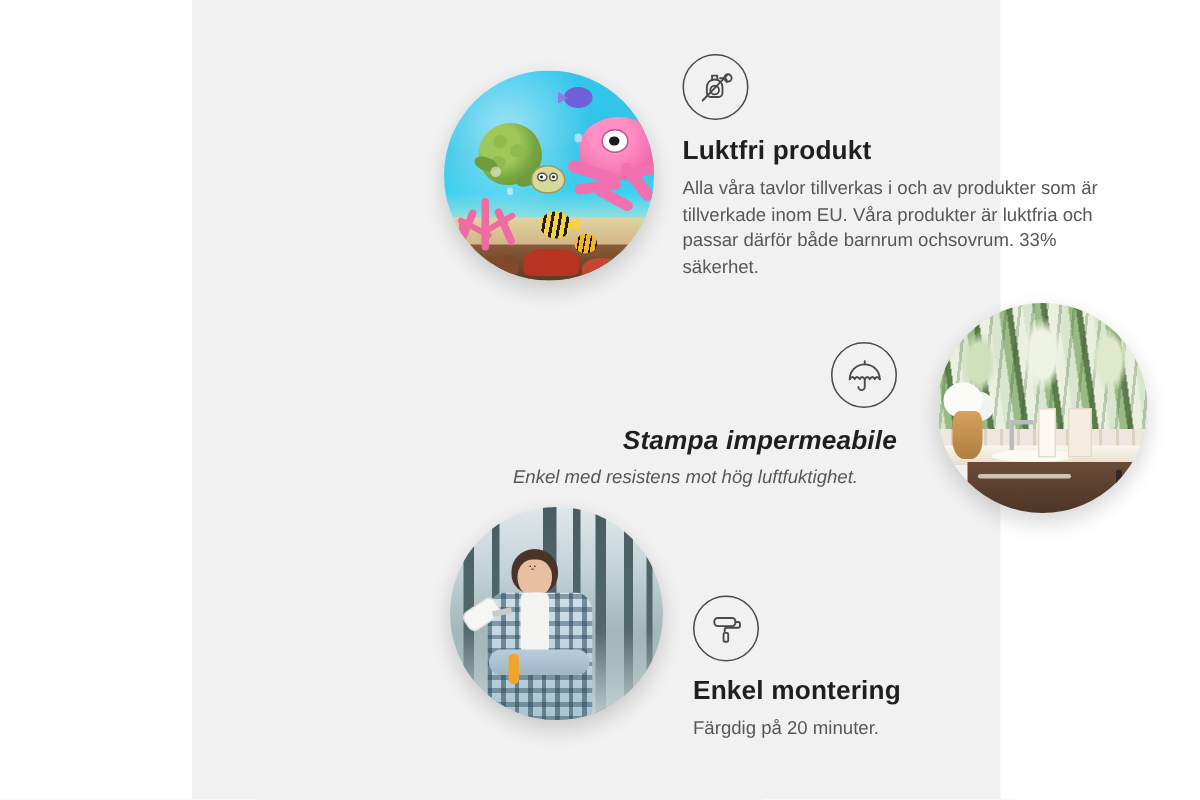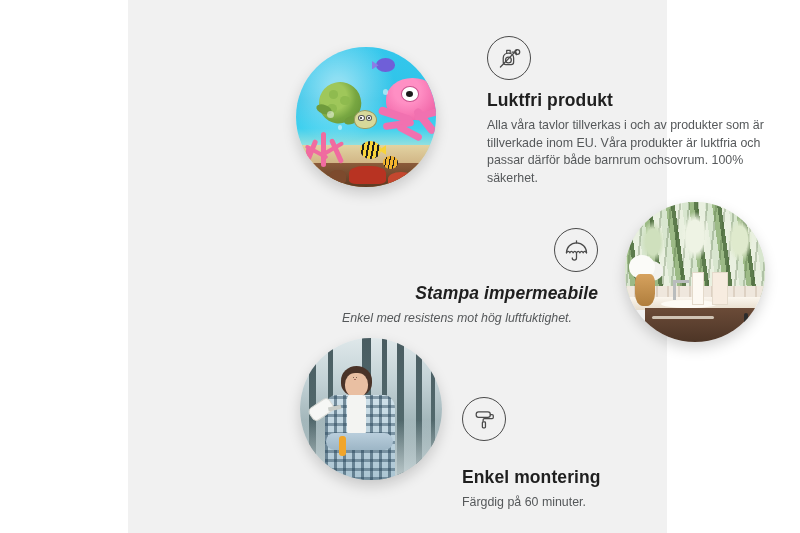--- a/index.html
+++ b/index.html
@@ -151,27 +151,27 @@
     width:44px;height:44px;border-radius:50%;
     border:1.6px solid #4a4a4a;display:flex;align-items:center;justify-content:center;
     box-sizing:border-box;
   }
   .ic svg{display:block;}
   .h{
     font-size:17.5px;font-weight:bold;color:#1f1f1f;margin:10px 0 6px 0;letter-spacing:.1px;
   }
   .p{font-size:12.4px;line-height:17.5px;color:#55585a;margin:0;}
 
-  .feat1{left:327px;top:36px;width:300px;margin-left:32px;}
+  .feat1{left:327px;top:36px;width:300px;}
   .feat2{left:188px;top:228px;width:282px;text-align:right;font-style:italic;}
   .feat2 .ic{margin-left:auto;}
   .feat2 .h{margin-top:11px;}
   .feat2 .p{text-align:center;}
   .feat3{left:334px;top:397px;width:280px;text-align:left;}
-  .feat3 .h{margin-top:26px;}
+  .feat3 .h{margin-top:9px;}
 </style>
 </head>
 <body>
 
 <div class="stage">
   <div class="panel">
 
     <div class="circle c1">
       <div class="inner">
         <div class="sea"></div>
@@ -237,21 +237,21 @@
         <svg width="27" height="27" viewBox="0 0 28 28" fill="none" stroke="#4a4a4a" stroke-width="1.3" stroke-linecap="round" stroke-linejoin="round">
           <path d="M7.5 13.5c0-3 2.4-5.2 5.4-5.2s5.4 2.2 5.4 5.2v4.2c0 1.5-1.2 2.7-2.7 2.7h-5.4c-1.5 0-2.7-1.2-2.7-2.7z"></path>
           <path d="M11.1 8.3V5.6h3.6v2.7"></path>
           <path d="M16.6 7.4h2.8c1 0 1.8.8 1.8 1.8v.9"></path>
           <circle cx="22.1" cy="7.2" r="2.5"></circle>
           <circle cx="12.9" cy="15.6" r="3"></circle>
           <path d="M4.6 22.8 21.4 5.4"></path>
         </svg>
       </div>
       <div class="h">Luktfri produkt</div>
-      <p class="p">Alla våra tavlor tillverkas i och av produkter som är tillverkade inom EU. Våra produkter är luktfria och passar därför både barnrum ochsovrum. 100% säkerhet.</p>
+      <p class="p">Alla våra tavlor tillverkas i och av produkter som är tillverkade inom EU. Våra produkter är luktfria och passar därför både barnrum ochsovrum. 33% säkerhet.</p>
     </div>
 
     <div class="circle c2">
       <div class="inner">
         <div class="leafwall"></div>
         <div class="backsplash"></div>
         <div class="counter"></div>
         <div class="sink"></div>
         <div class="faucet"></div>
         <div class="bottle b1"></div>
@@ -313,17 +313,17 @@
 
     <div class="feat feat3">
       <div class="ic">
         <svg width="27" height="27" viewBox="0 0 28 28" fill="none" stroke="#4a4a4a" stroke-width="1.3" stroke-linecap="round" stroke-linejoin="round">
           <rect x="5.4" y="6.2" width="14.6" height="5.6" rx="2.4"></rect>
           <path d="M20 9h1.9c.7 0 1.2.6 1.2 1.2v1.6c0 .7-.6 1.2-1.2 1.2h-8.1c-.7 0-1.2.6-1.2 1.2v1.3"></path>
           <rect x="11.8" y="16.5" width="3.2" height="6.1" rx=".9"></rect>
         </svg>
       </div>
       <div class="h">Enkel montering</div>
-      <p class="p">Färgdig på 60 minuter.</p>
+      <p class="p">Färgdig på 20 minuter.</p>
     </div>
 
   </div>
 </div>
 
 </body></html>

